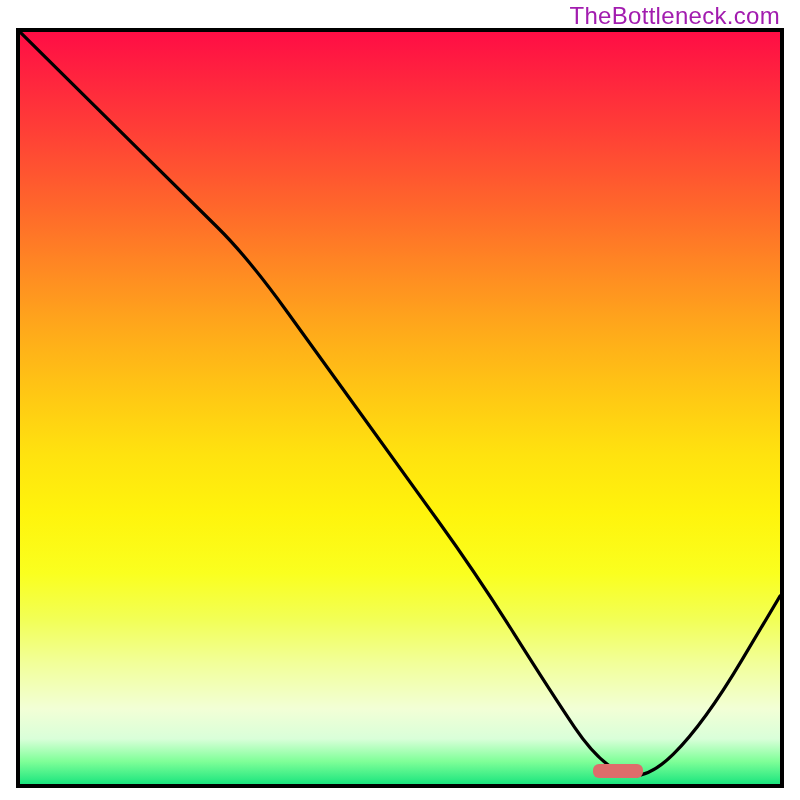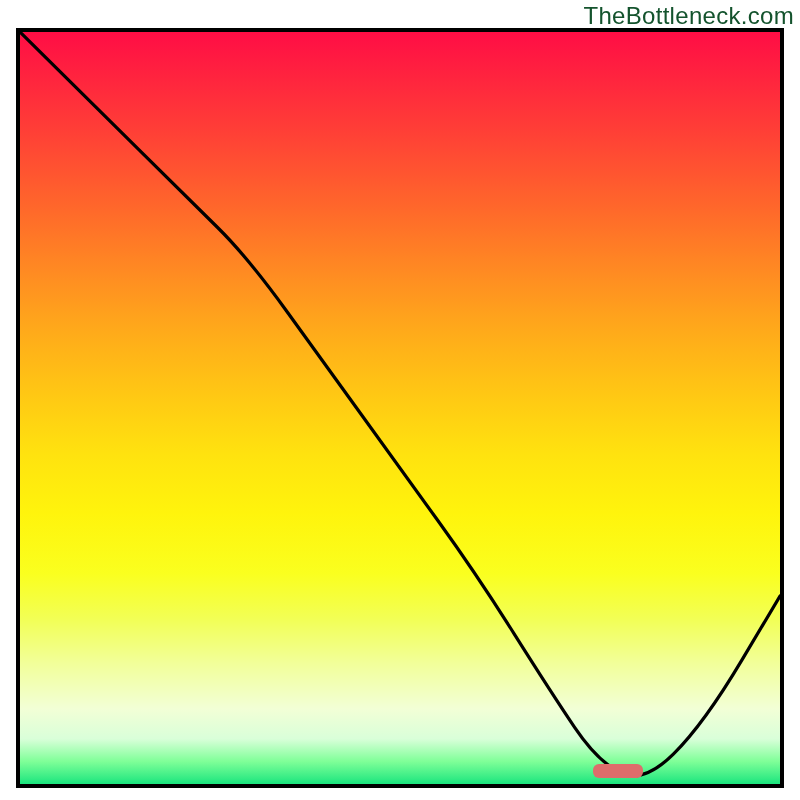--- a/index.html
+++ b/index.html
@@ -12,22 +12,22 @@
     overflow: hidden;
   }
   .canvas {
     position: relative;
     width: 800px;
     height: 800px;
   }
   .watermark {
     position: absolute;
     top: 2px;
-    right: 6px;
-    color: #14532d;
+    right: 20px;
+    color: #a21caf;
     font-size: 24px;
     font-weight: 500;
     letter-spacing: 0.3px;
     z-index: 20;
   }
   .frame {
     position: absolute;
     left: 16px;
     top: 28px;
     width: 768px;

